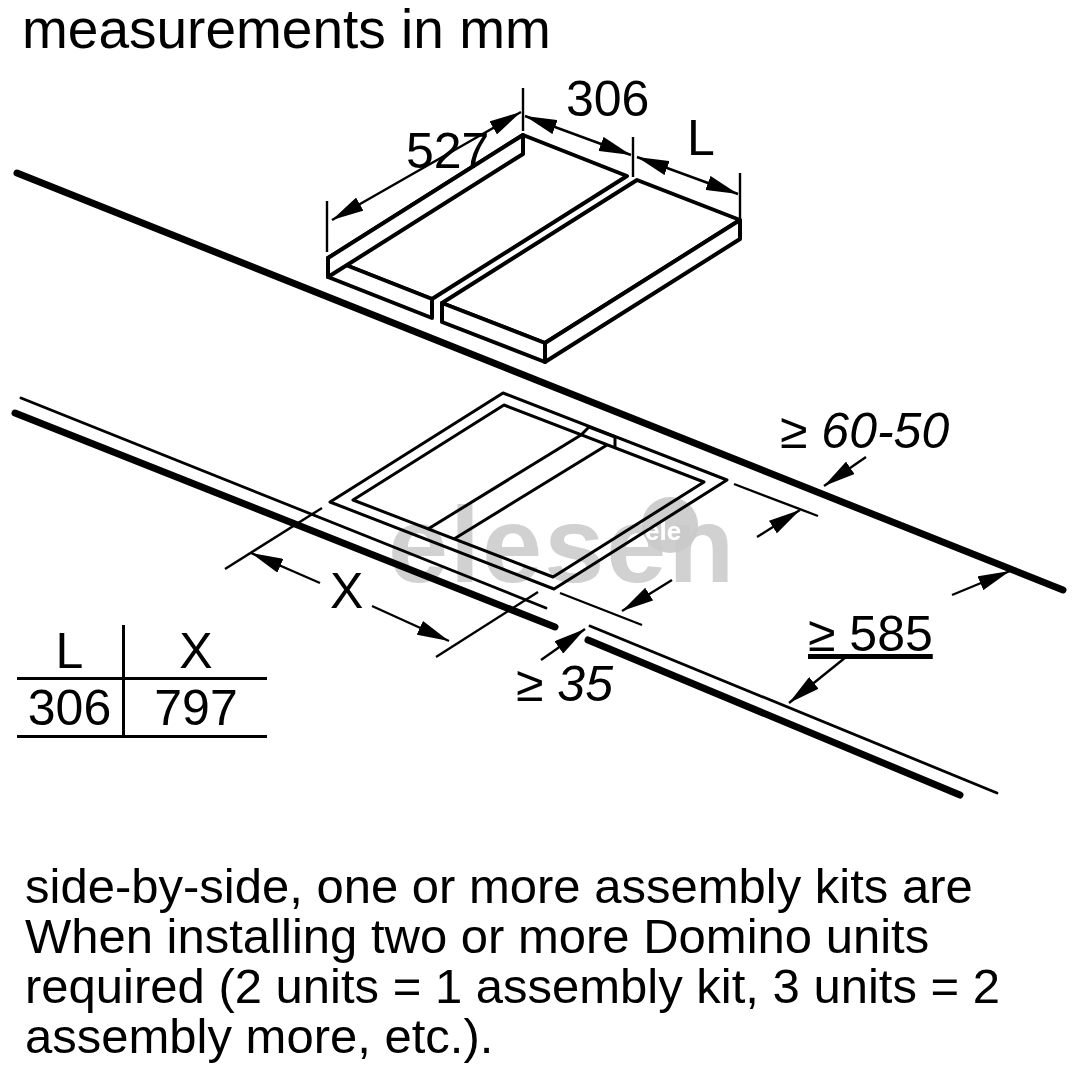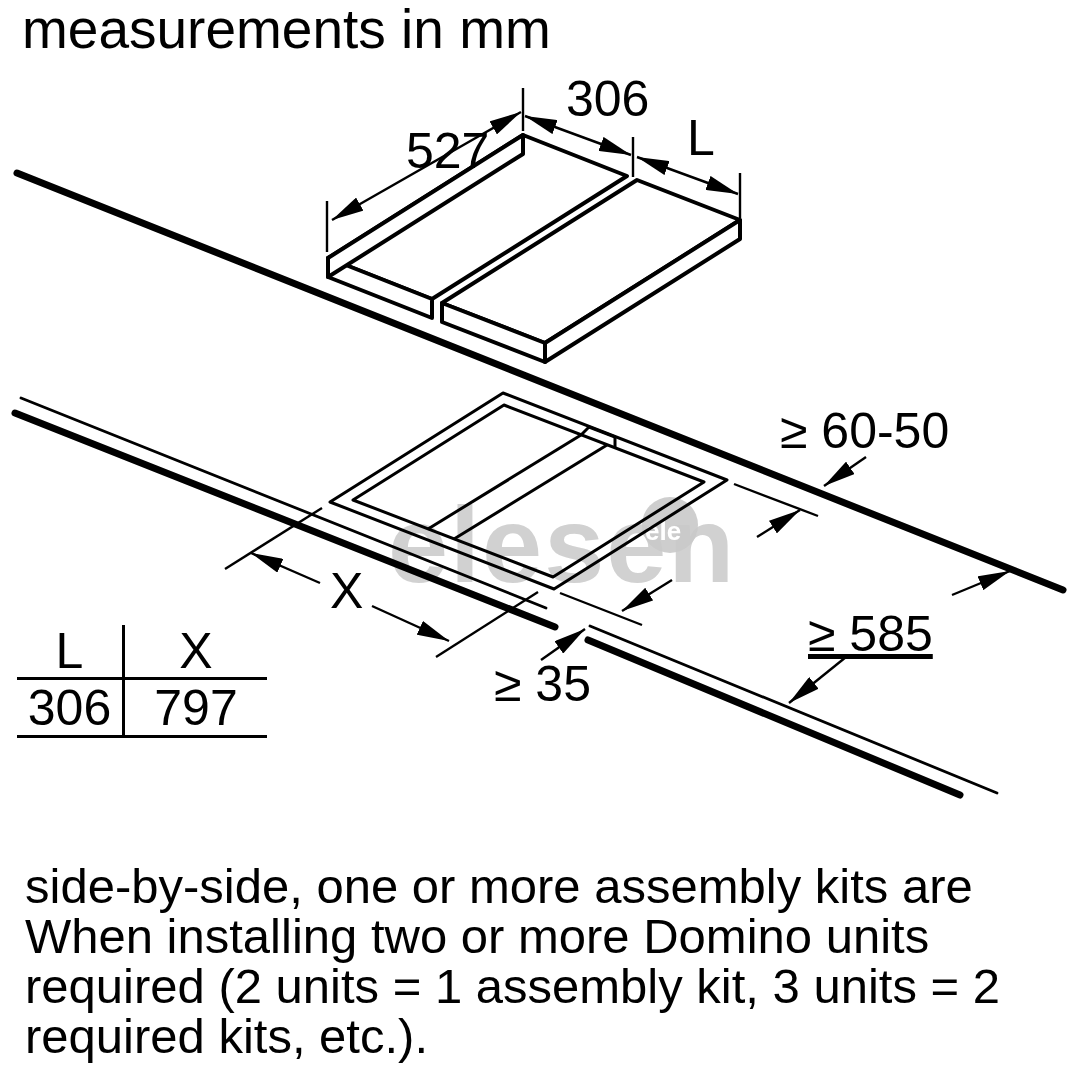--- a/index.html
+++ b/index.html
@@ -102,36 +102,36 @@
       <line x1="541" y1="660" x2="585" y2="629" marker-end="url(#arw)"></line>
     </g>
   </svg>
 
   <div class="lbl title">measurements in mm</div>
 
   <div class="lbl dim" style="left:370px;top:126px;margin-left:36px;">527</div>
   <div class="lbl dim" style="left:566px;top:74px;">306</div>
   <div class="lbl dim" style="left:687px;top:113px;">L</div>
 
-  <div class="lbl dim" style="left:780px;top:406px;">≥ 60-50</div>
+  <div class="lbl dim" style="left:780px;top:406px;font-style:italic;">≥ 60-50</div>
   <div class="lbl dim" style="left:808px;top:609px;text-decoration:underline;">≥ 585</div>
-  <div class="lbl dim" style="left:494px;top:659px;">≥ 35</div>
+  <div class="lbl dim" style="left:516px;top:659px;font-style:italic;">≥ 35</div>
   <div class="lbl dim bgw" style="left:327px;top:566px;">X</div>
 
   <div class="dimtable">
     <div class="trow hdr">
       <div class="tc c1">L</div>
       <div class="tc c2">X</div>
     </div>
     <div class="trow datarow">
       <div class="tc c1">306</div>
       <div class="tc c2">797</div>
     </div>
   </div>
 
   <div class="note">
     <div>side-by-side, one or more assembly kits are</div>
     <div>When installing two or more Domino units</div>
     <div>required (2 units = 1 assembly kit, 3 units = 2</div>
-    <div>required kits, etc.).</div>
+    <div>assembly more, etc.).</div>
   </div>
 
 </div>
 
 </body></html>

